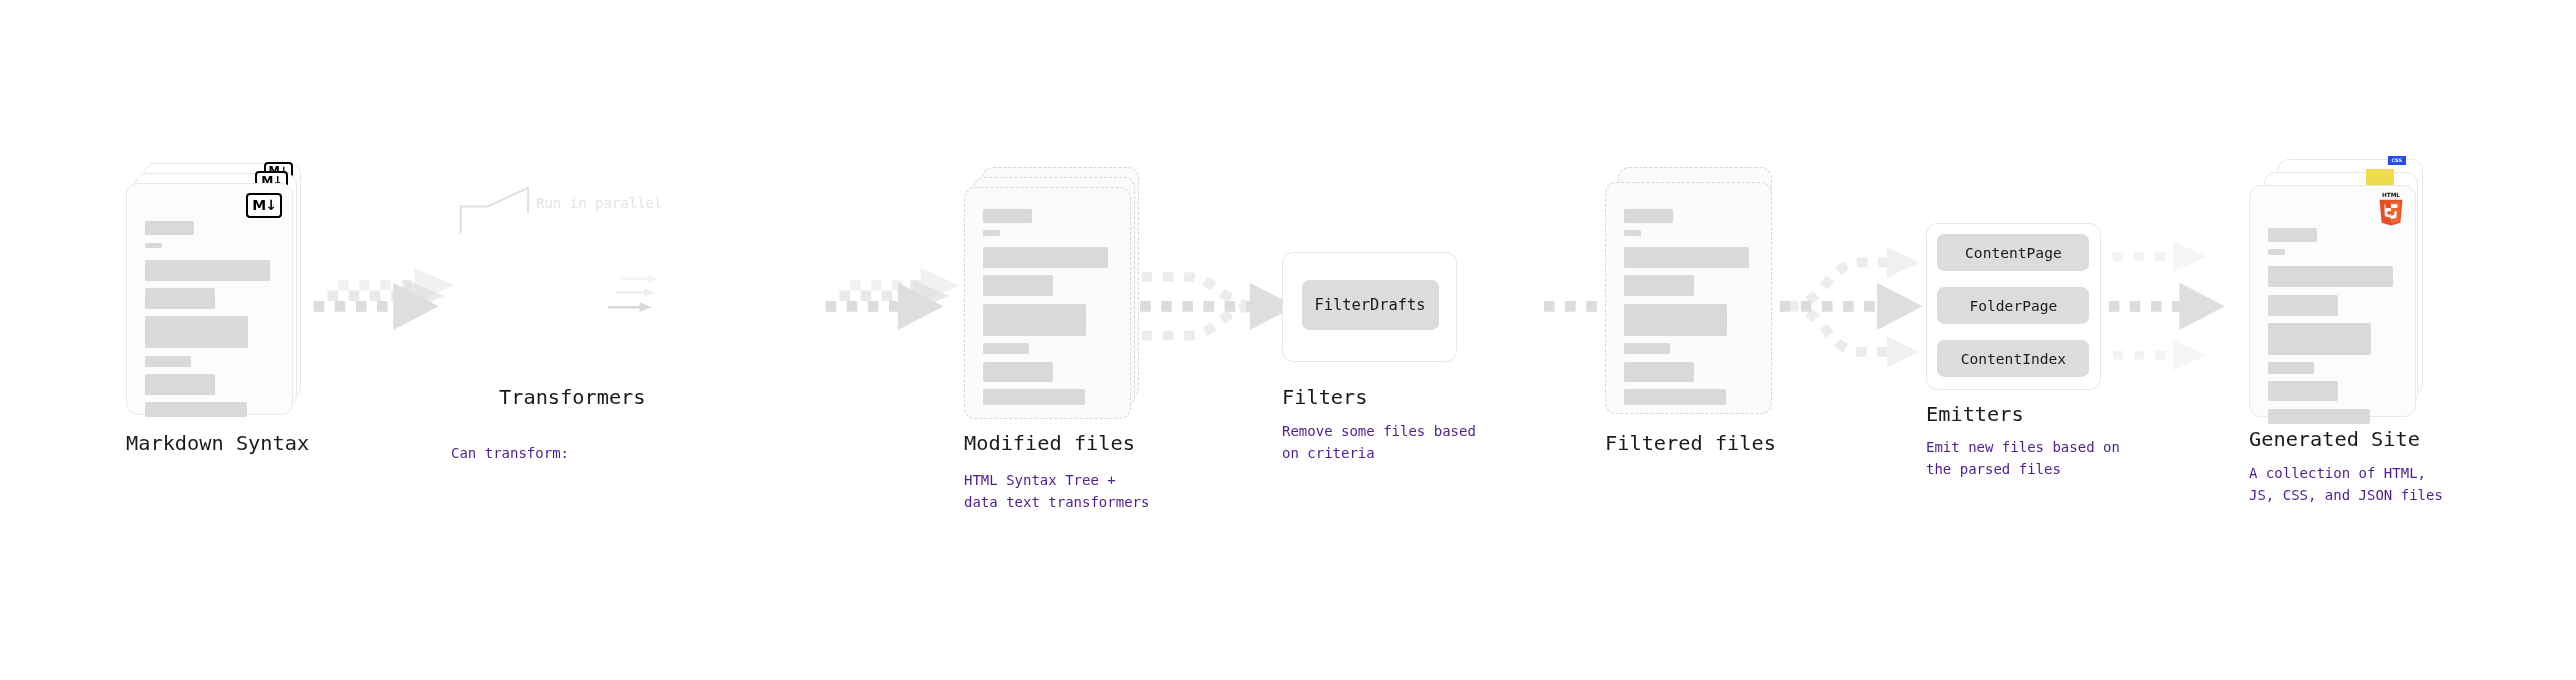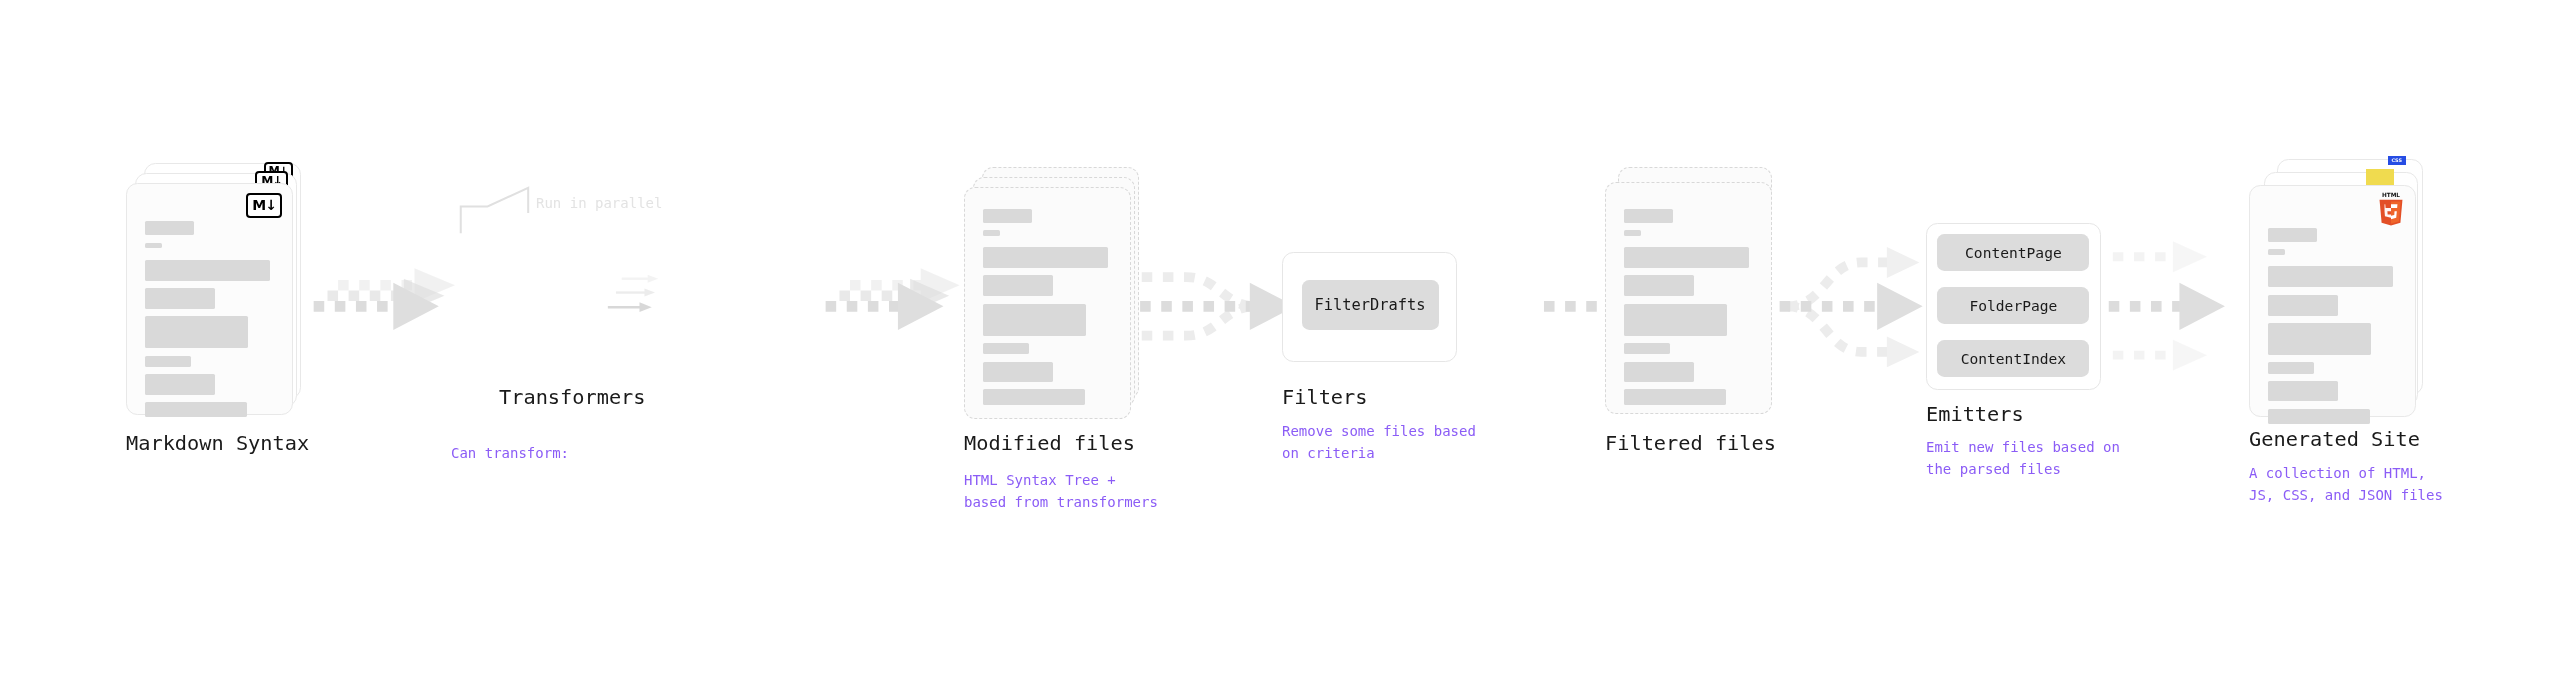--- a/index.html
+++ b/index.html
@@ -125,21 +125,21 @@
     position: absolute;
     font-size: 20.3px;
     letter-spacing: 0px;
     color: #1a1a1a;
     white-space: nowrap;
   }
   .desc {
     position: absolute;
     font-size: 14px;
     line-height: 1.55;
-    color: #8b5cf6;
+    color: #4c1d95;
     white-space: pre-line;
   }
   .desc ul { margin: 0; padding-left: 13px; list-style: none; }
   .desc li { position: relative; }
   .desc li:before {
     content: "\2022";
     position: absolute;
     left: -11.4px;
   }
   .parallel-label {
@@ -296,21 +296,21 @@
         <div class="bar" style="width:54%; height:21px;"></div>
         <div class="bar" style="width:80%; height:32px;"></div>
         <div class="bar" style="width:36%; height:11.4px;"></div>
         <div class="bar" style="width:54%; height:20.3px;"></div>
         <div class="bar" style="width:79%; height:15.4px;"></div>
       </div>
     </div>
   </div>
   <div class="title" style="left:964px; top:431px;">Modified files</div>
   <div class="desc" style="left:964px; top:470px; width:268px;">HTML Syntax Tree +
-based from transformers</div>
+data text transformers</div>
 
   <div class="node" style="left:1282px; top:252px; width:175px; height:80px;text-align:center;">
     <div class="panel" style="left:0px; top:0px; width:175px; height:110px;"></div>
     <div class="pill" style="left:19.5px; top:28px; width:137px; height:50px;">FilterDrafts</div>
   </div>
   <div class="title" style="left:1282px; top:385px;">Filters</div>
   <div class="desc" style="left:1282px; top:421px; width:268px;">Remove some files based
 on criteria</div>
 
   <div class="doc-stack" style="left:1605px; top:167px; width:175px; height:252px;">

